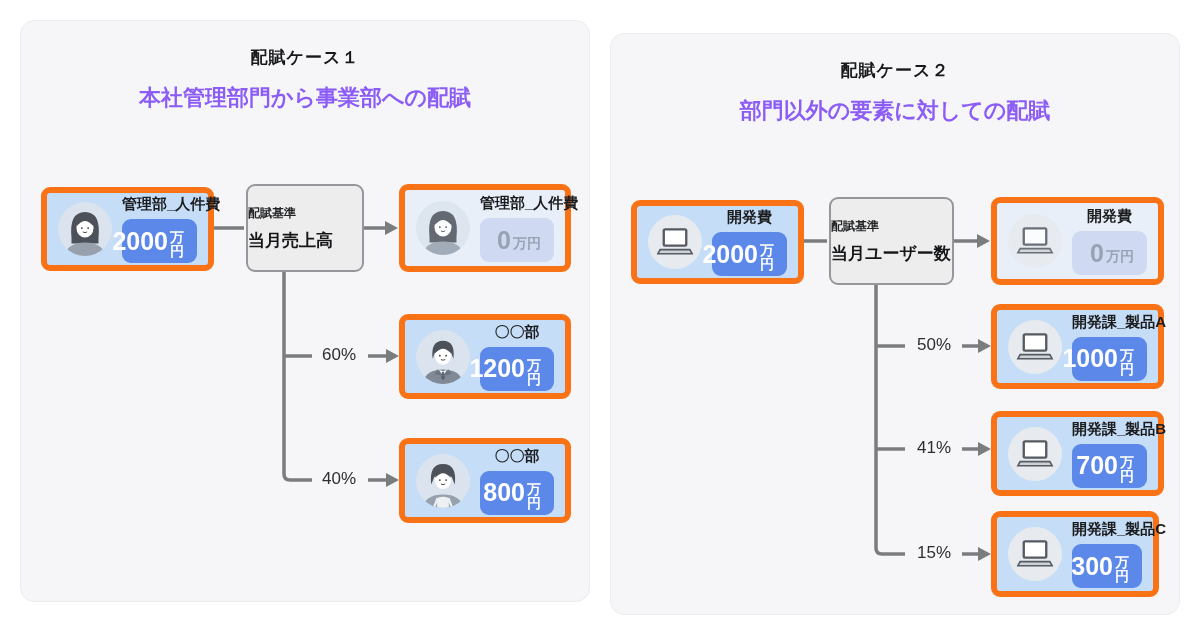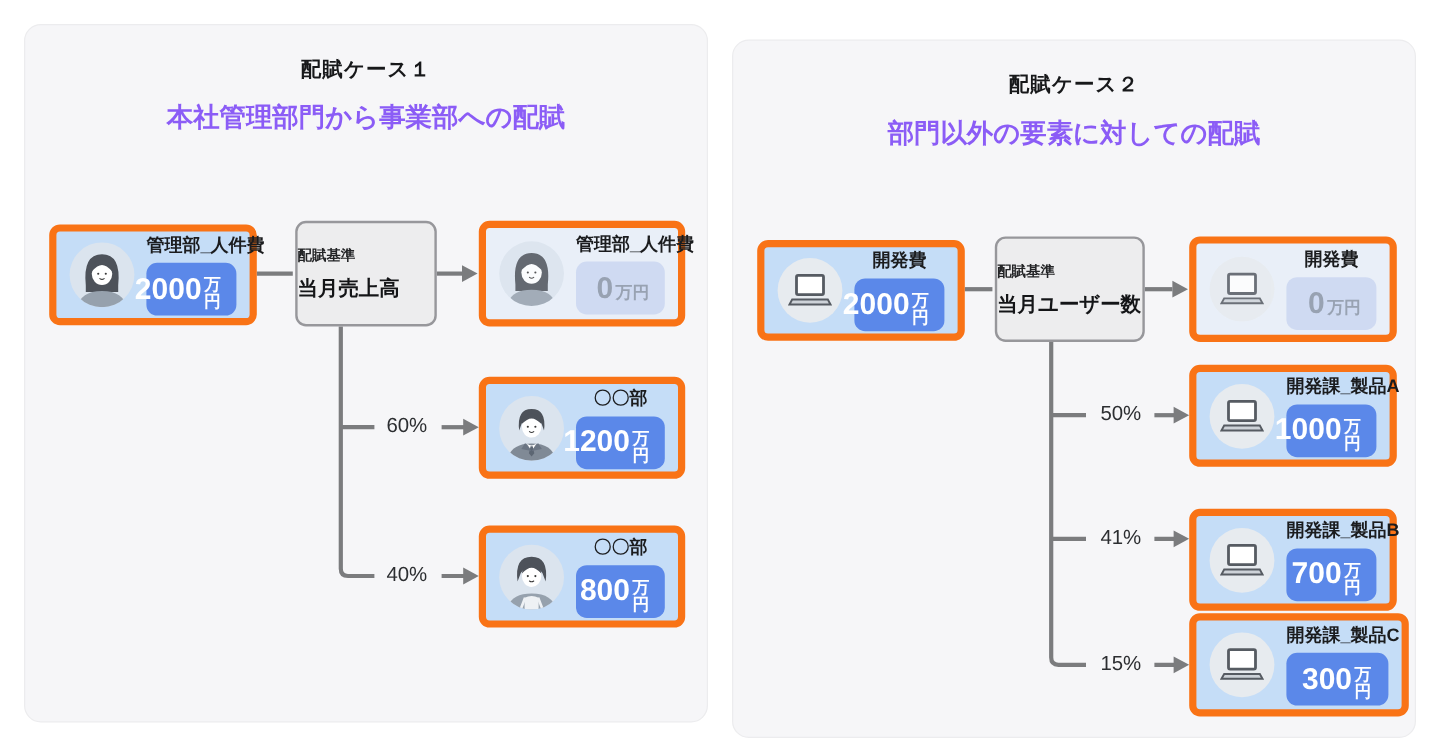--- a/index.html
+++ b/index.html
@@ -254,37 +254,37 @@
       </span>
       <div class="card-col">
         <div class="card-label">開発課_製品A</div>
         <div class="badge">
           <span class="num">1000</span>
             <span class="unit">万円</span>
         </div>
       </div>
     </div>
 
-    <div class="card" style="left:380px;top:390px;width:173px;height:85px;">
+    <div class="card" style="left:380px;top:377px;width:173px;height:85px;">
       <span class="avatar gray">
         <svg viewBox="0 0 60 60" width="54" height="54">
           <rect x="17.5" y="16" width="25" height="18" rx="1.5" fill="#ffffff" stroke="#565b62" stroke-width="2.6"></rect>
           <path d="M13.5 38.5 H46.5 L49 43 H11 Z" fill="#cdd2d8" stroke="#565b62" stroke-width="1.8"></path>
         </svg>
       </span>
       <div class="card-col">
         <div class="card-label">開発課_製品B</div>
         <div class="badge">
           <span class="num">700</span>
             <span class="unit">万円</span>
         </div>
       </div>
     </div>
 
-    <div class="card" style="left:380px;top:477px;width:183px;height:86px;">
+    <div class="card" style="left:380px;top:477px;width:168px;height:86px;">
       <span class="avatar gray">
         <svg viewBox="0 0 60 60" width="54" height="54">
           <rect x="17.5" y="16" width="25" height="18" rx="1.5" fill="#ffffff" stroke="#565b62" stroke-width="2.6"></rect>
           <path d="M13.5 38.5 H46.5 L49 43 H11 Z" fill="#cdd2d8" stroke="#565b62" stroke-width="1.8"></path>
         </svg>
       </span>
       <div class="card-col">
         <div class="card-label">開発課_製品C</div>
         <div class="badge">
           <span class="num">300</span>

